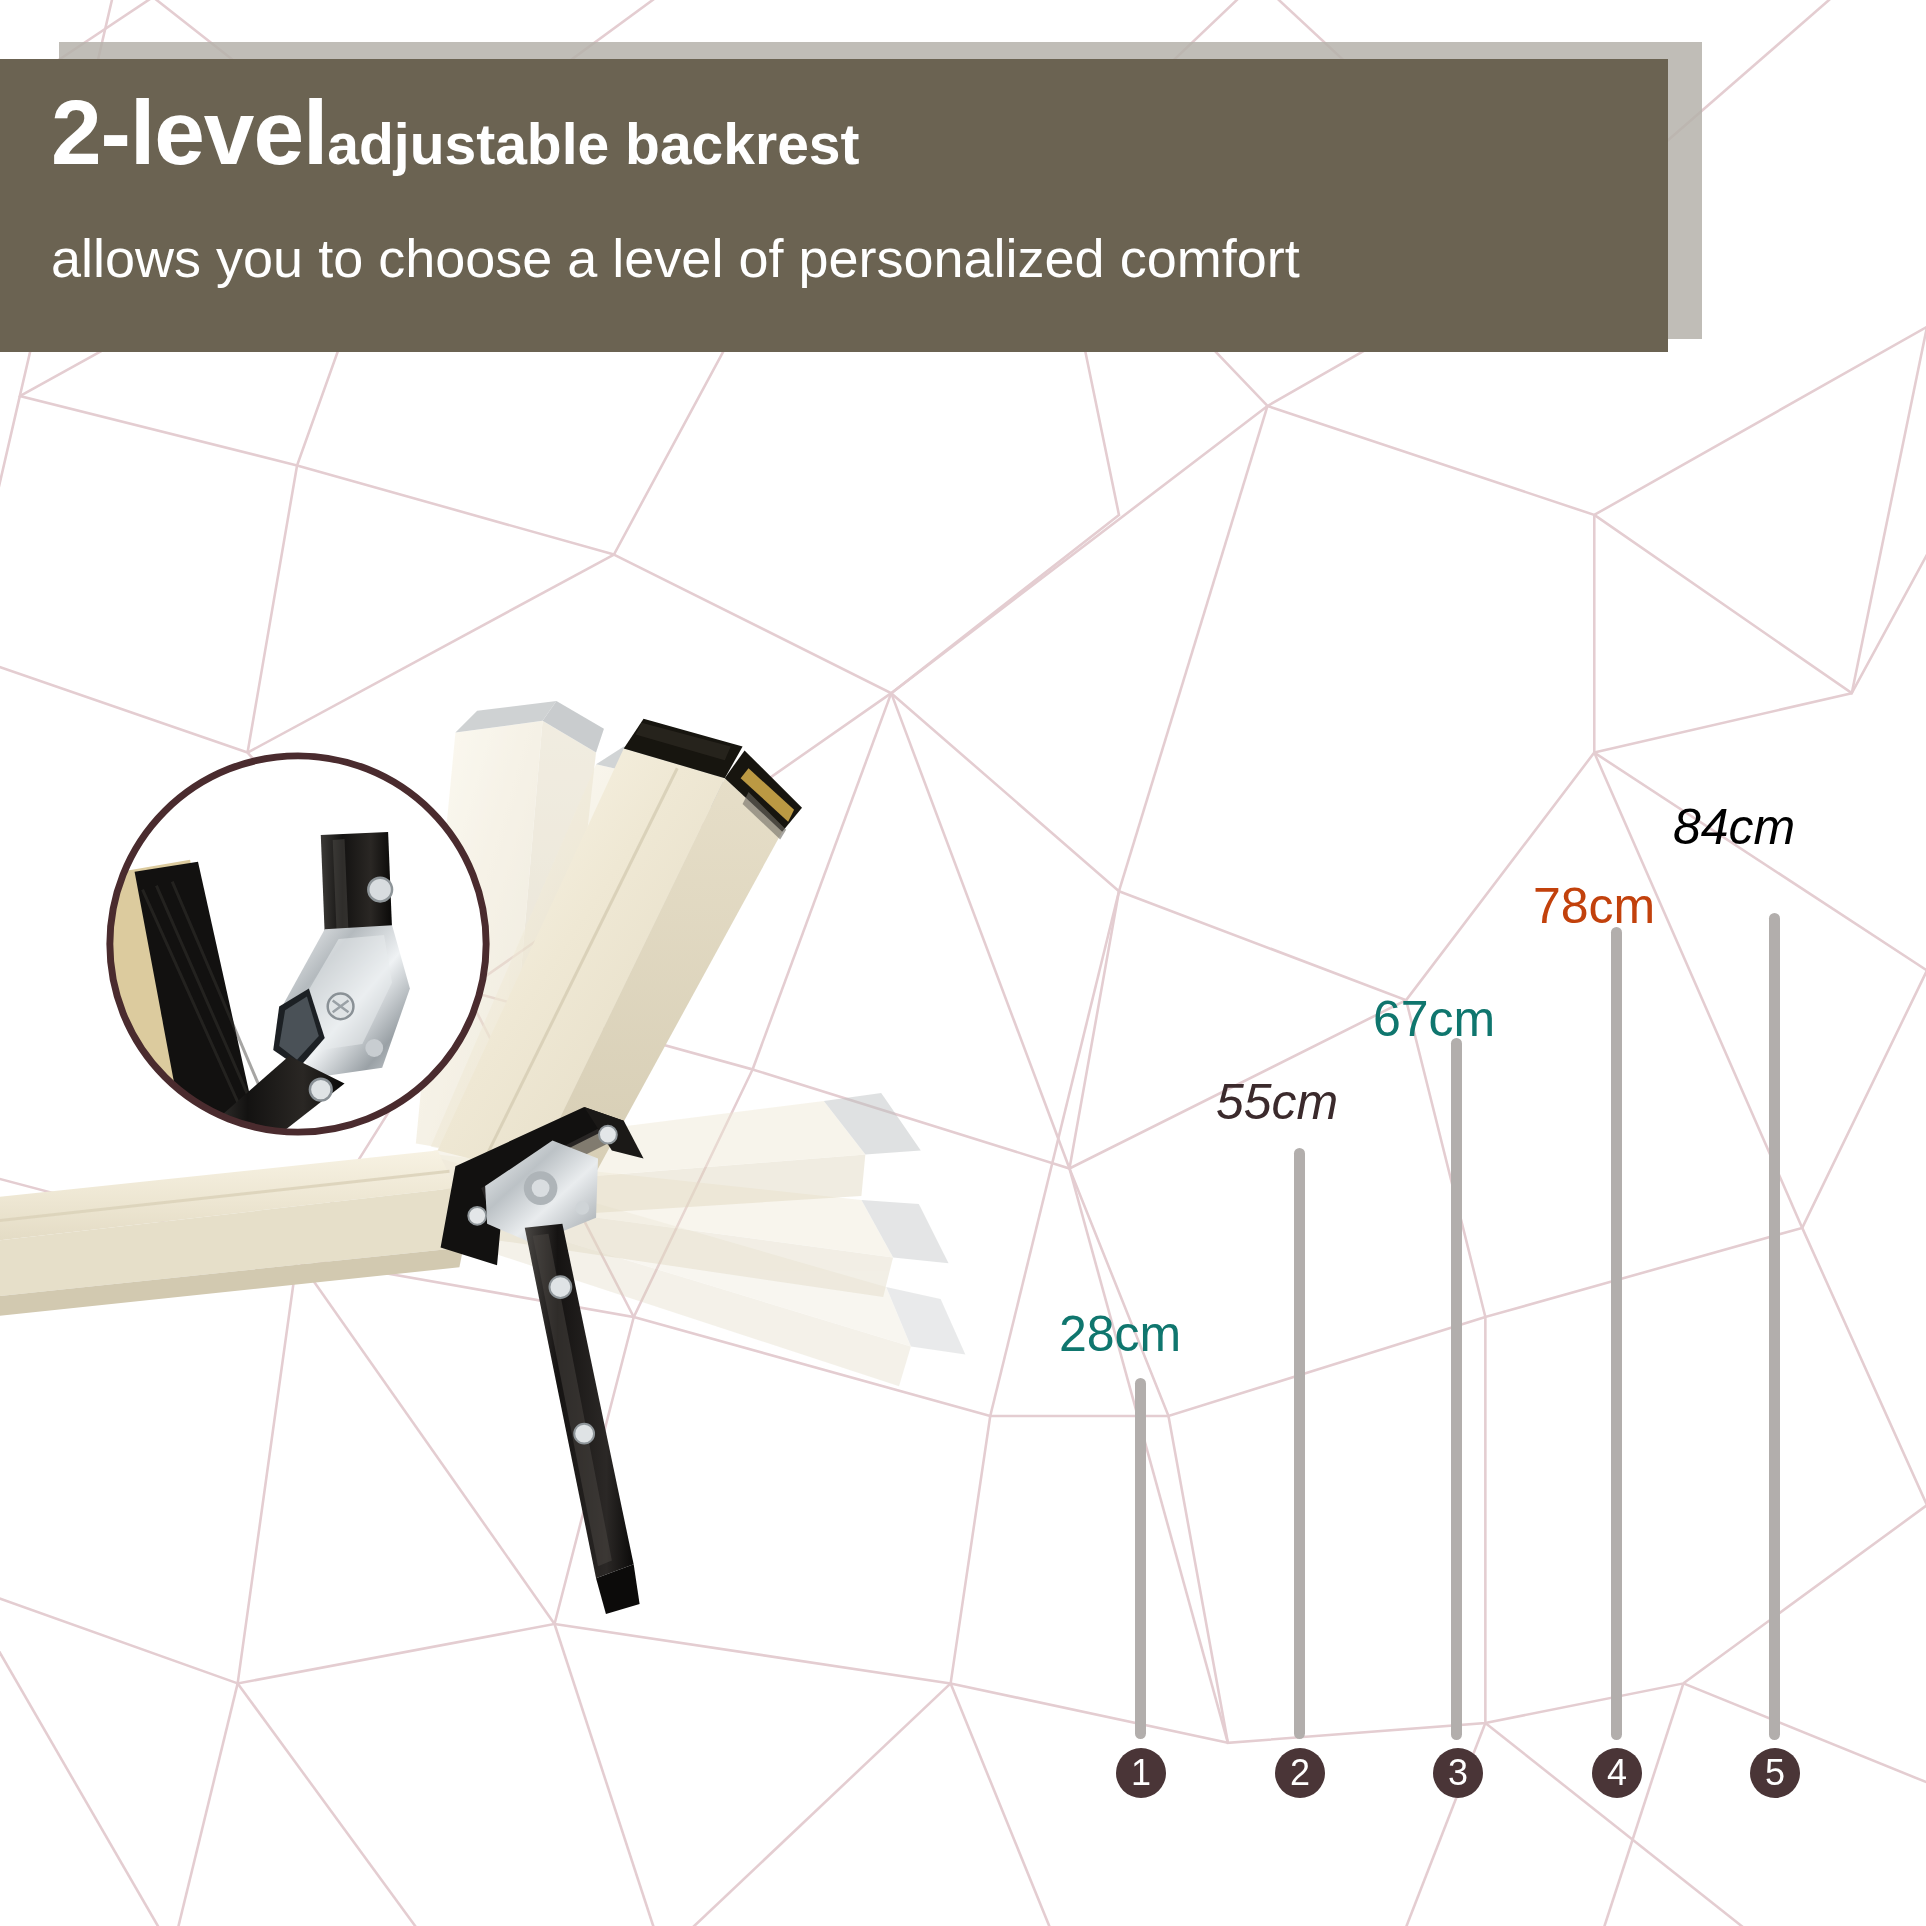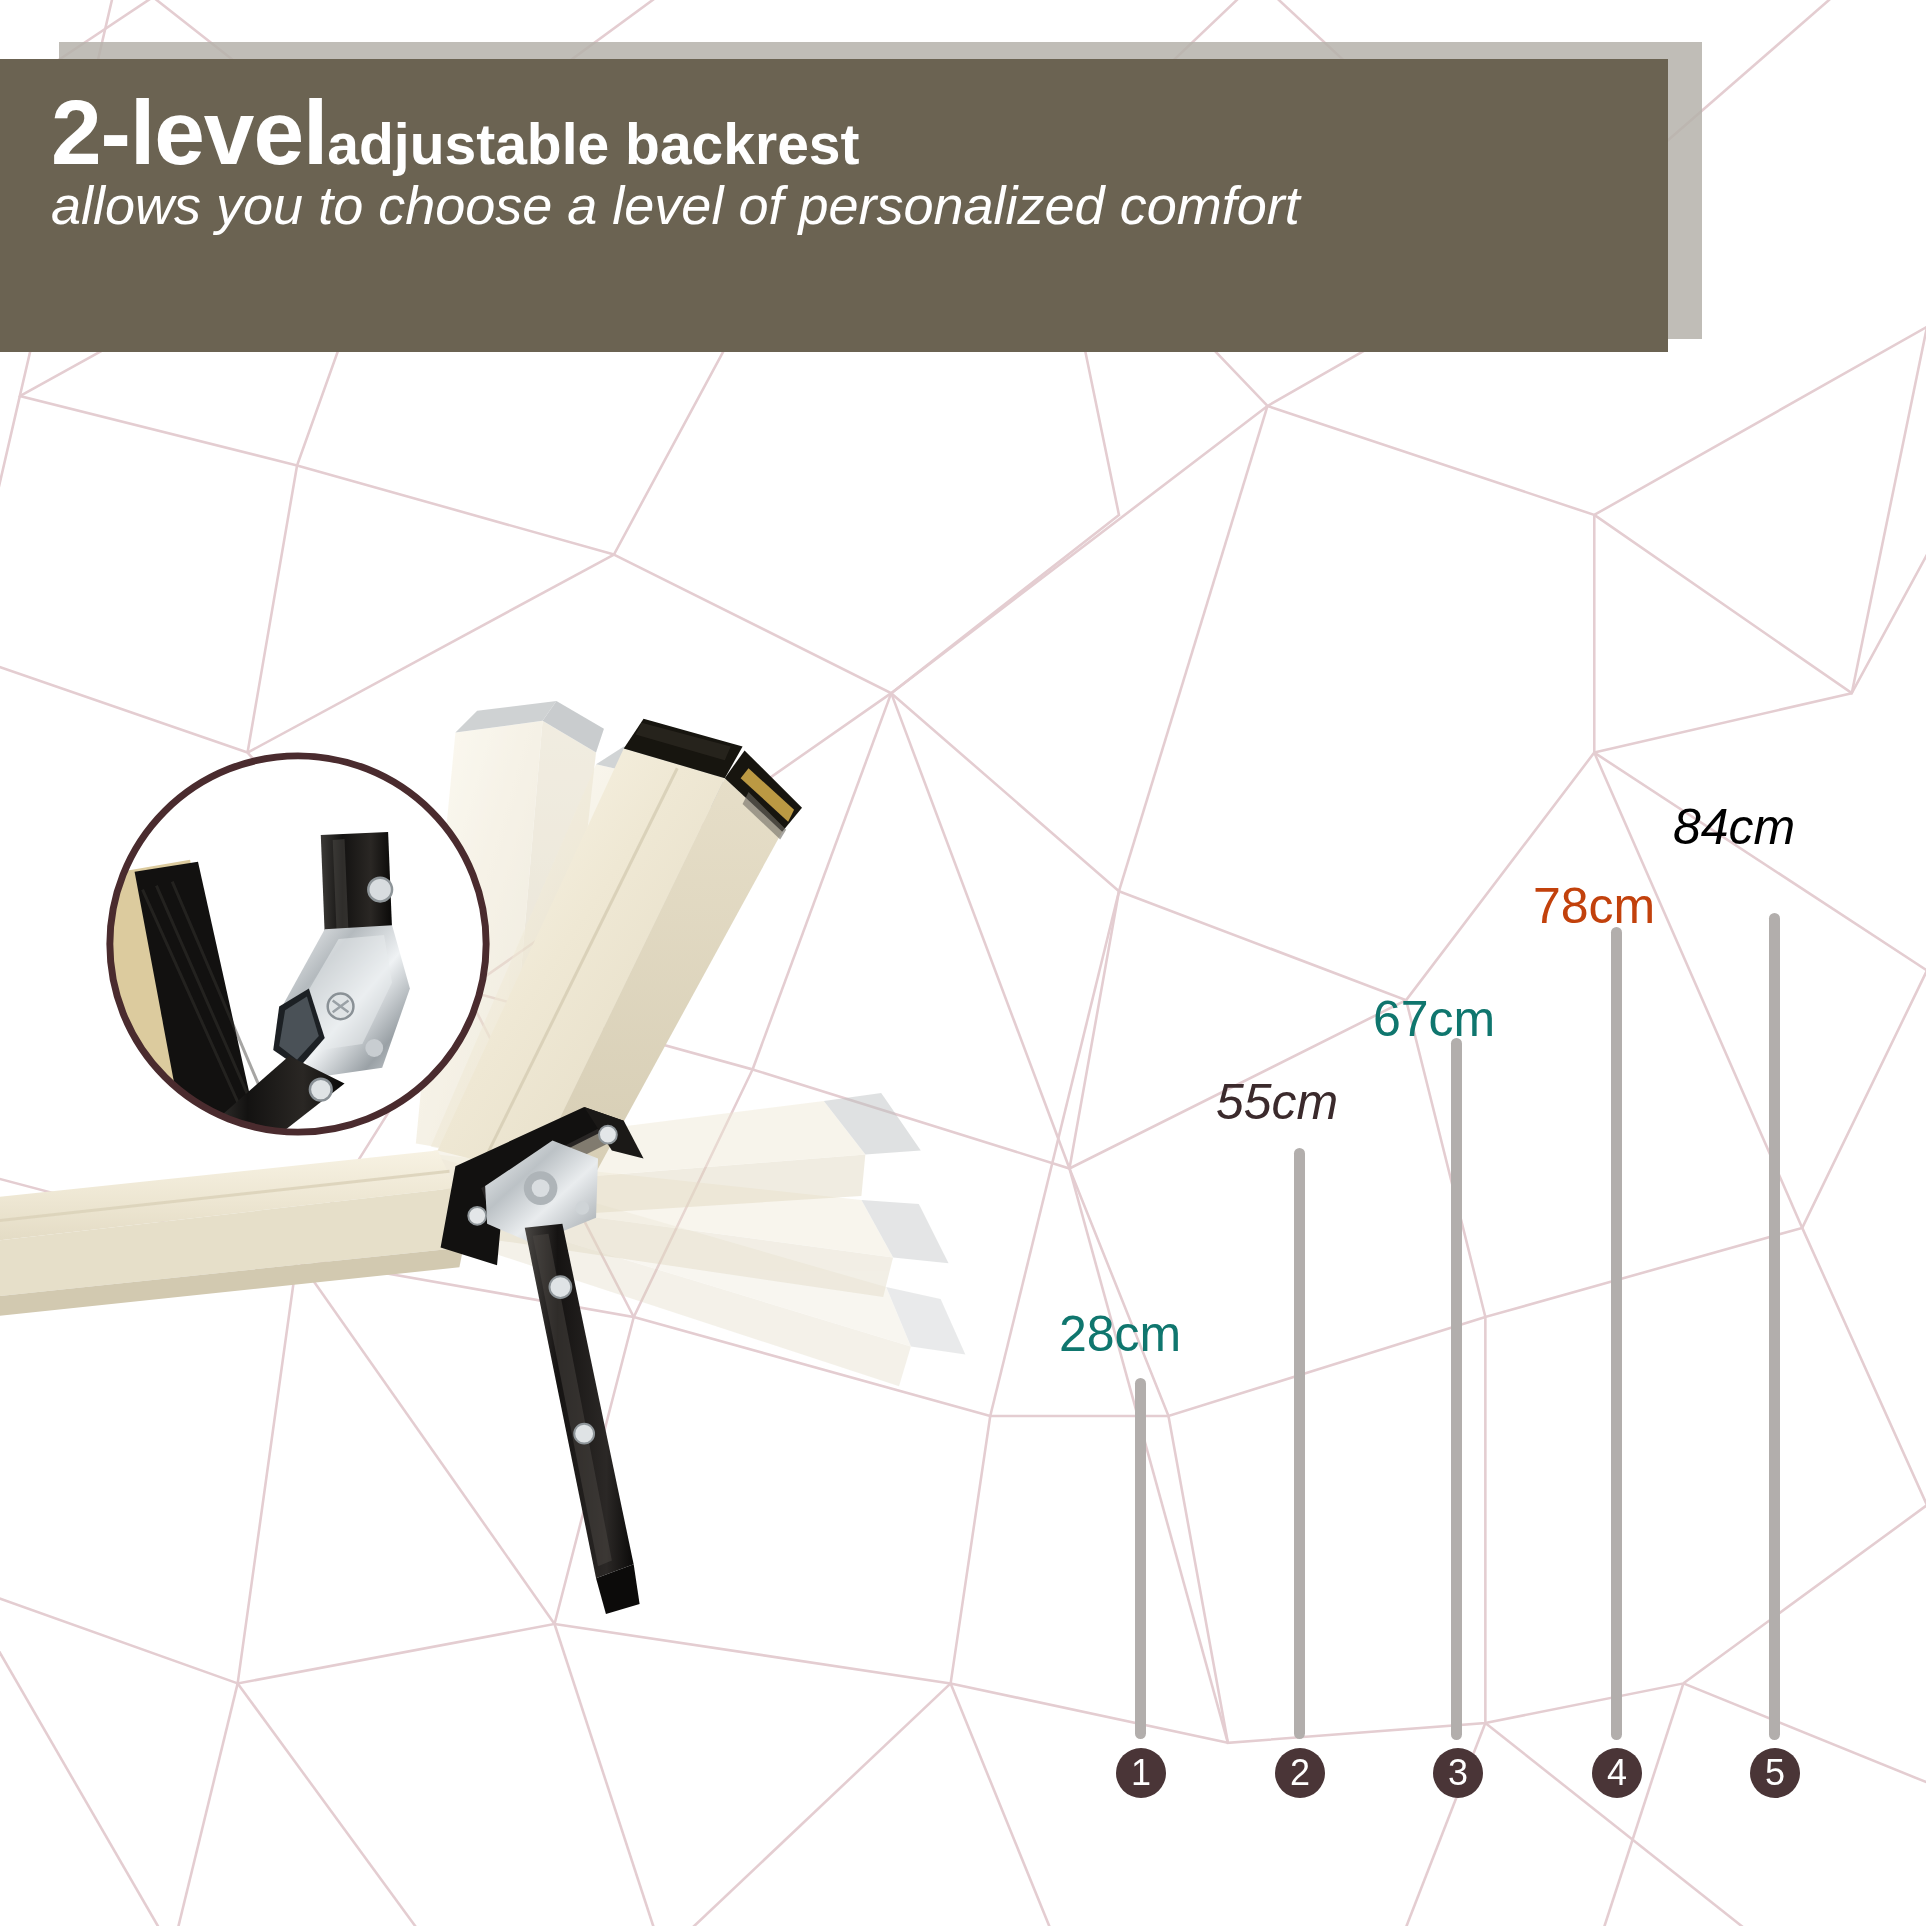--- a/index.html
+++ b/index.html
@@ -25,21 +25,21 @@
   #title-main{
     color:#FFFFFF;font-size:91px;font-weight:bold;line-height:1;
     letter-spacing:-1px;
   }
   #title-sub{
     color:#FFFFFF;font-size:57px;font-weight:bold;line-height:1;
     letter-spacing:0px;
   }
   #subtitle{
     color:#FFFFFF;font-size:54px;font-weight:normal;line-height:1;
-    letter-spacing:0px;white-space:nowrap;font-style:italic;
+    margin-top:53px;letter-spacing:0px;white-space:nowrap;
   }
 
   
   #photo{position:absolute;left:-10px;top:693px;width:1119px;height:1010px;}
 
   
   #detail-inset{position:absolute;left:95px;top:741px;width:406px;height:406px;}
 
   
   .measure-line{

